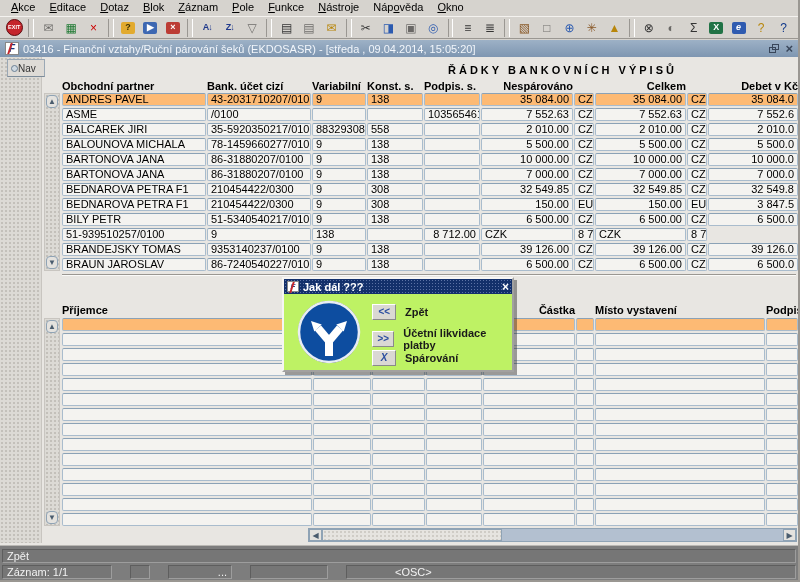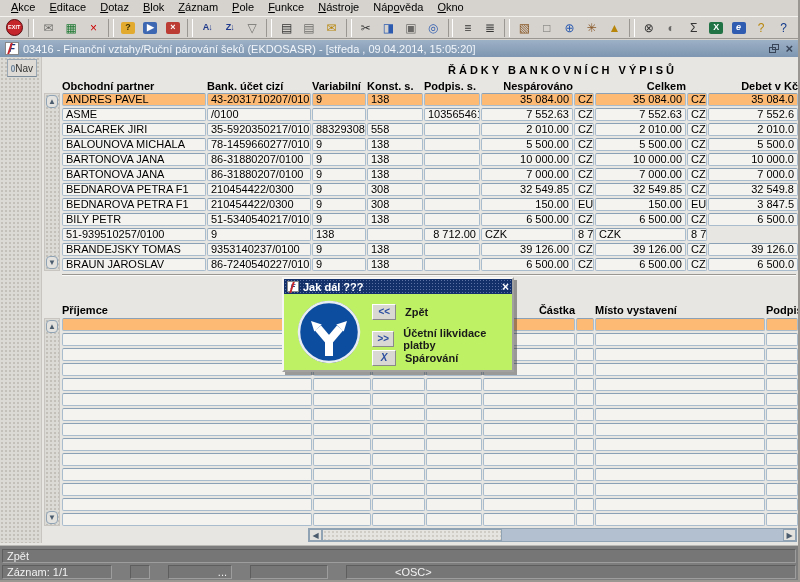--- a/index.html
+++ b/index.html
@@ -47,21 +47,21 @@
   .wc-restore { position:relative; width:10px; height:9px; }
   .wc-restore b { position:absolute; left:0; bottom:0; width:7px; height:6px; border:1px solid #39465a; background:transparent; }
   .wc-restore i { position:absolute; right:0; top:0; width:7px; height:6px; border:1px solid #39465a; }
   .wc-close { font-weight:bold; font-size:13px; line-height:10px; }
 
   
   .content { position:absolute; top:57px; left:0; right:0; height:488px; background:#e8e6e2; }
   .dotpanel { position:absolute; left:0; top:0; width:42px; height:486px; background:#dcdad5;
               background-image:radial-gradient(#c3c0ba 1px, transparent 1px); background-size:4px 4px;
               border-right:1px solid #c8c5c0; }
-  .navtab { position:absolute; left:7px; top:2px; width:30px; height:18px; background:#dedbd6;
+  .navtab { position:absolute; left:7px; top:2px; width:38px; height:18px; background:#dedbd6;
             border:1px solid #9aa8b5; border-bottom-color:#7c8b99; display:flex; align-items:center;
             gap:0; padding:8px 3px; font-size:10px; color:#333; }
   .navtab .dot { width:7px; height:7px; border-radius:50%; border:1px solid #6b7f93; background:#cfd9e2; }
 
   
   .vsb { position:absolute; left:44px; width:16px; background:#dcdad5;
          background-image:radial-gradient(#c3c0ba 1px, transparent 1px); background-size:4px 4px;
          border:1px solid #c8c5c0; }
   .vsb .arr { position:absolute; left:1px; width:12px; height:13px; background:#e4e2de;
               border:1px solid #8fa3b5; border-radius:4px; color:#4a5c6e; font-size:8px;

